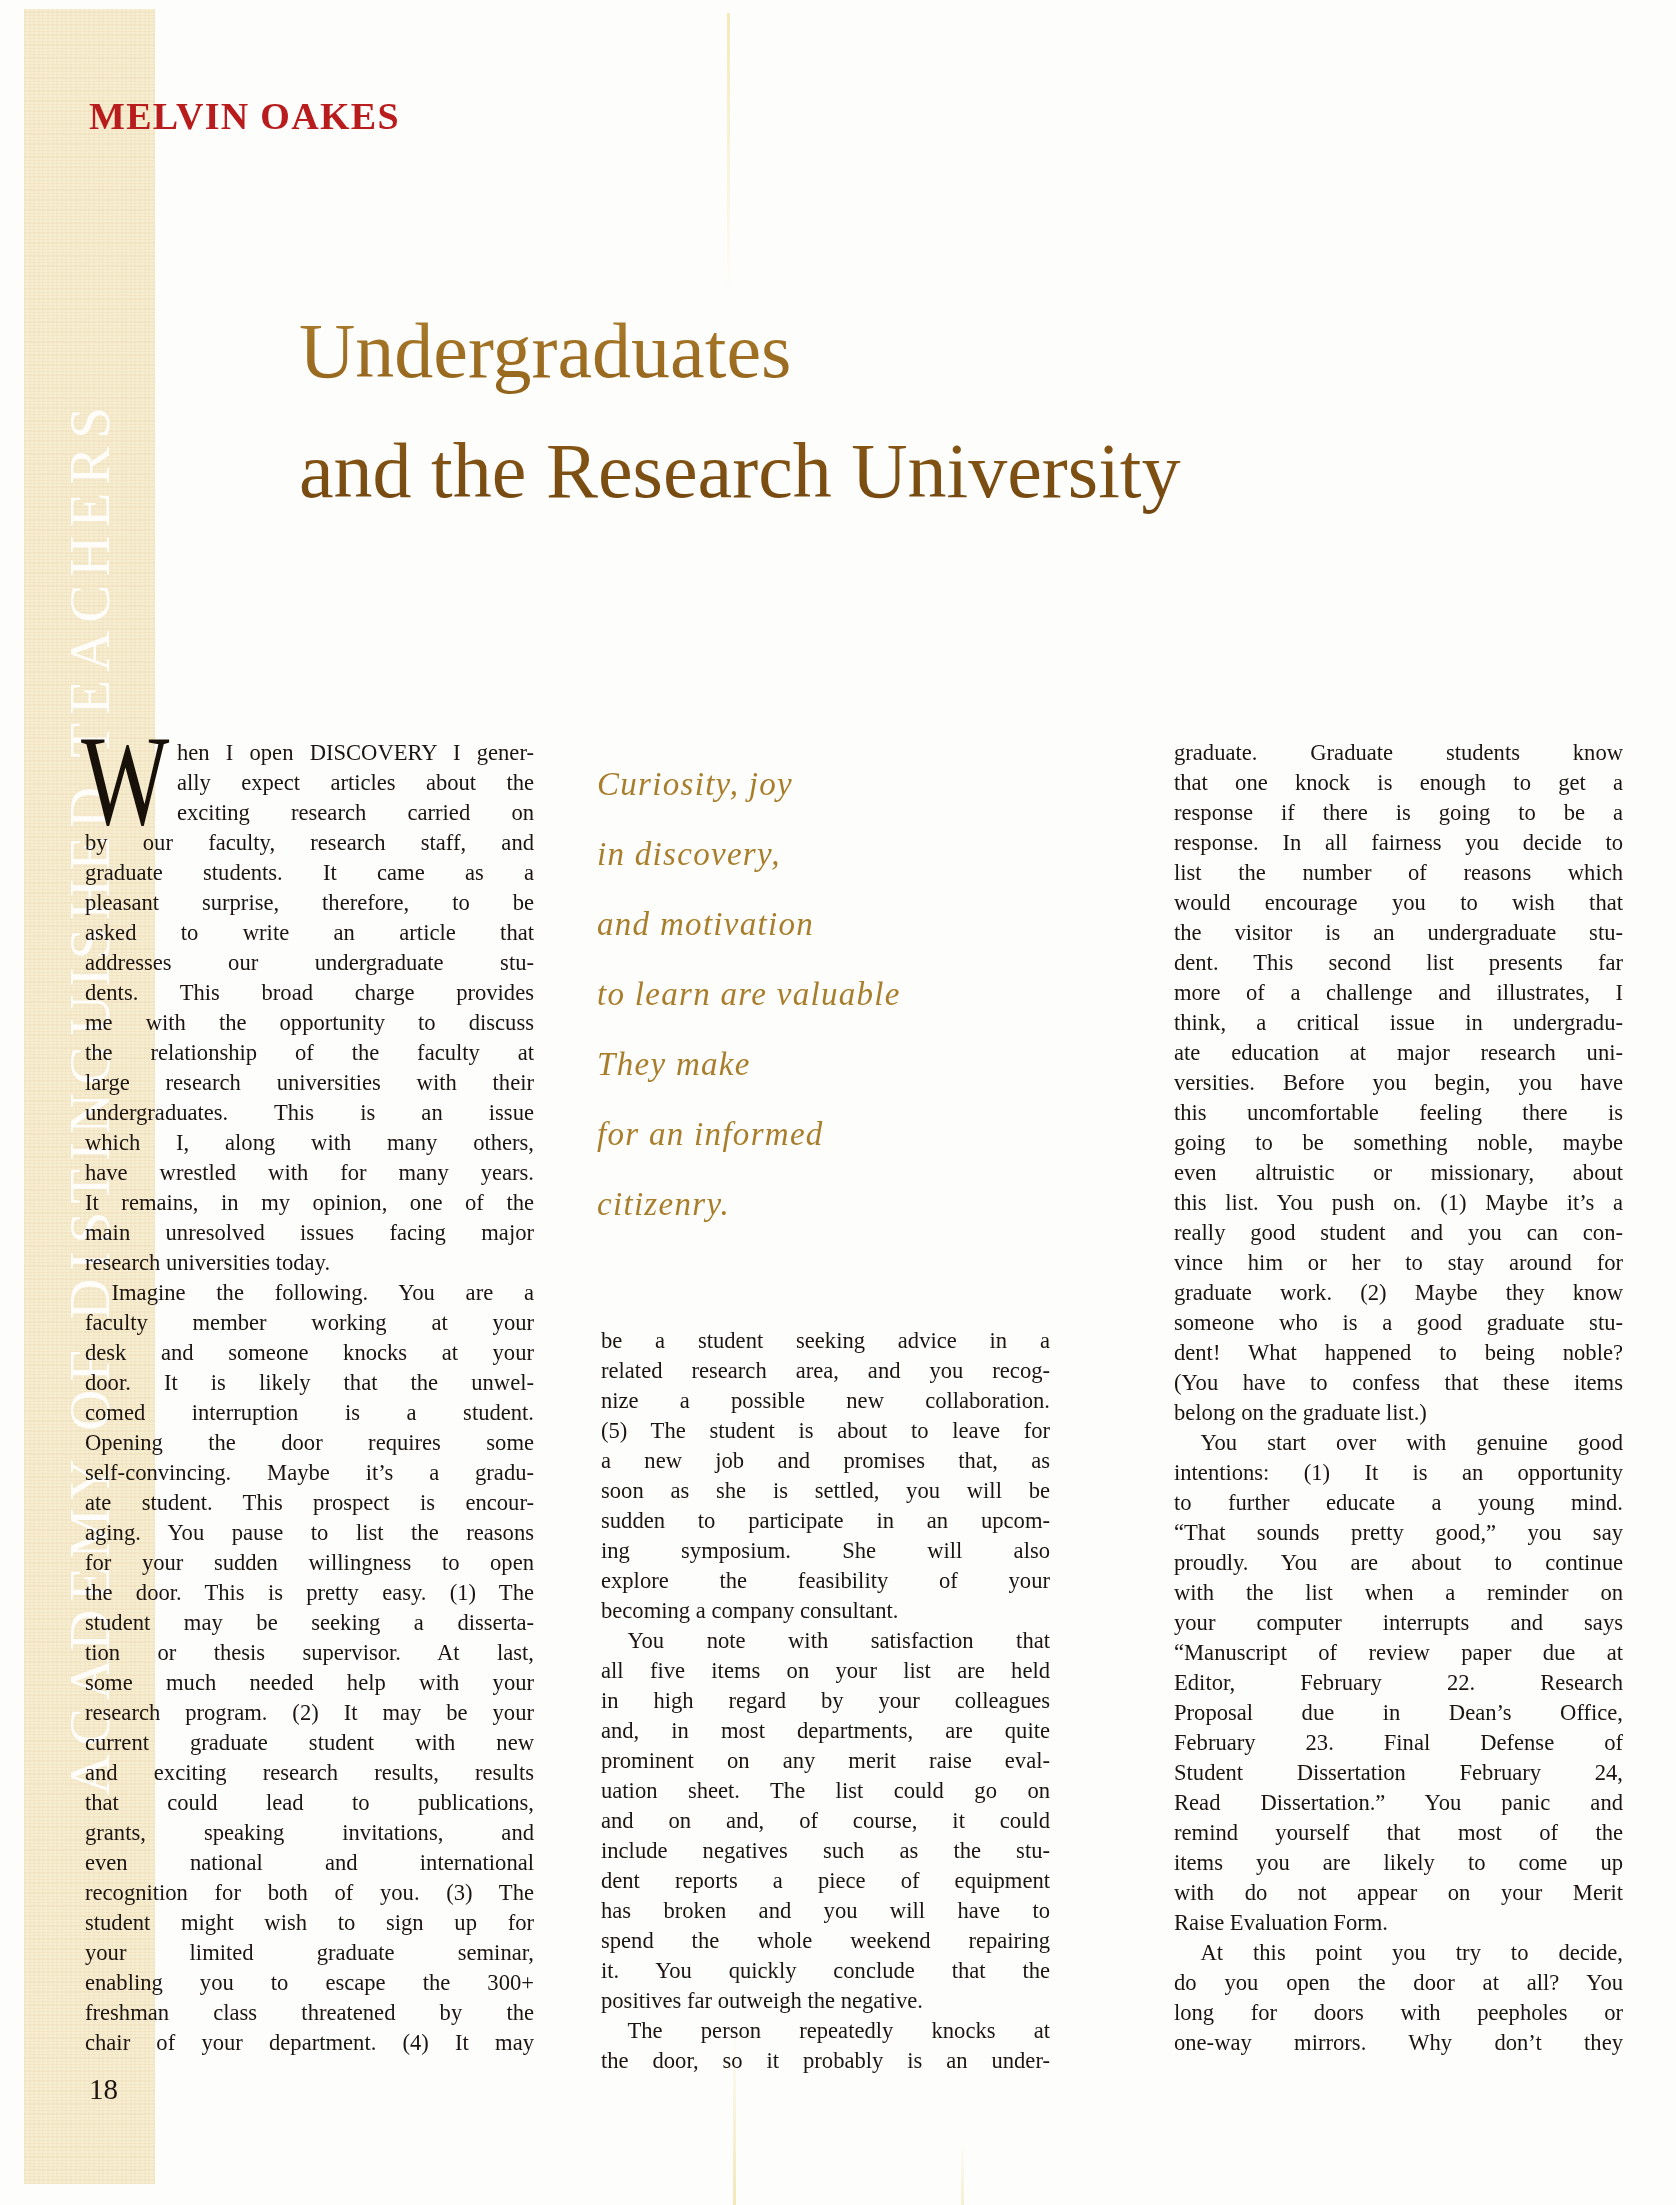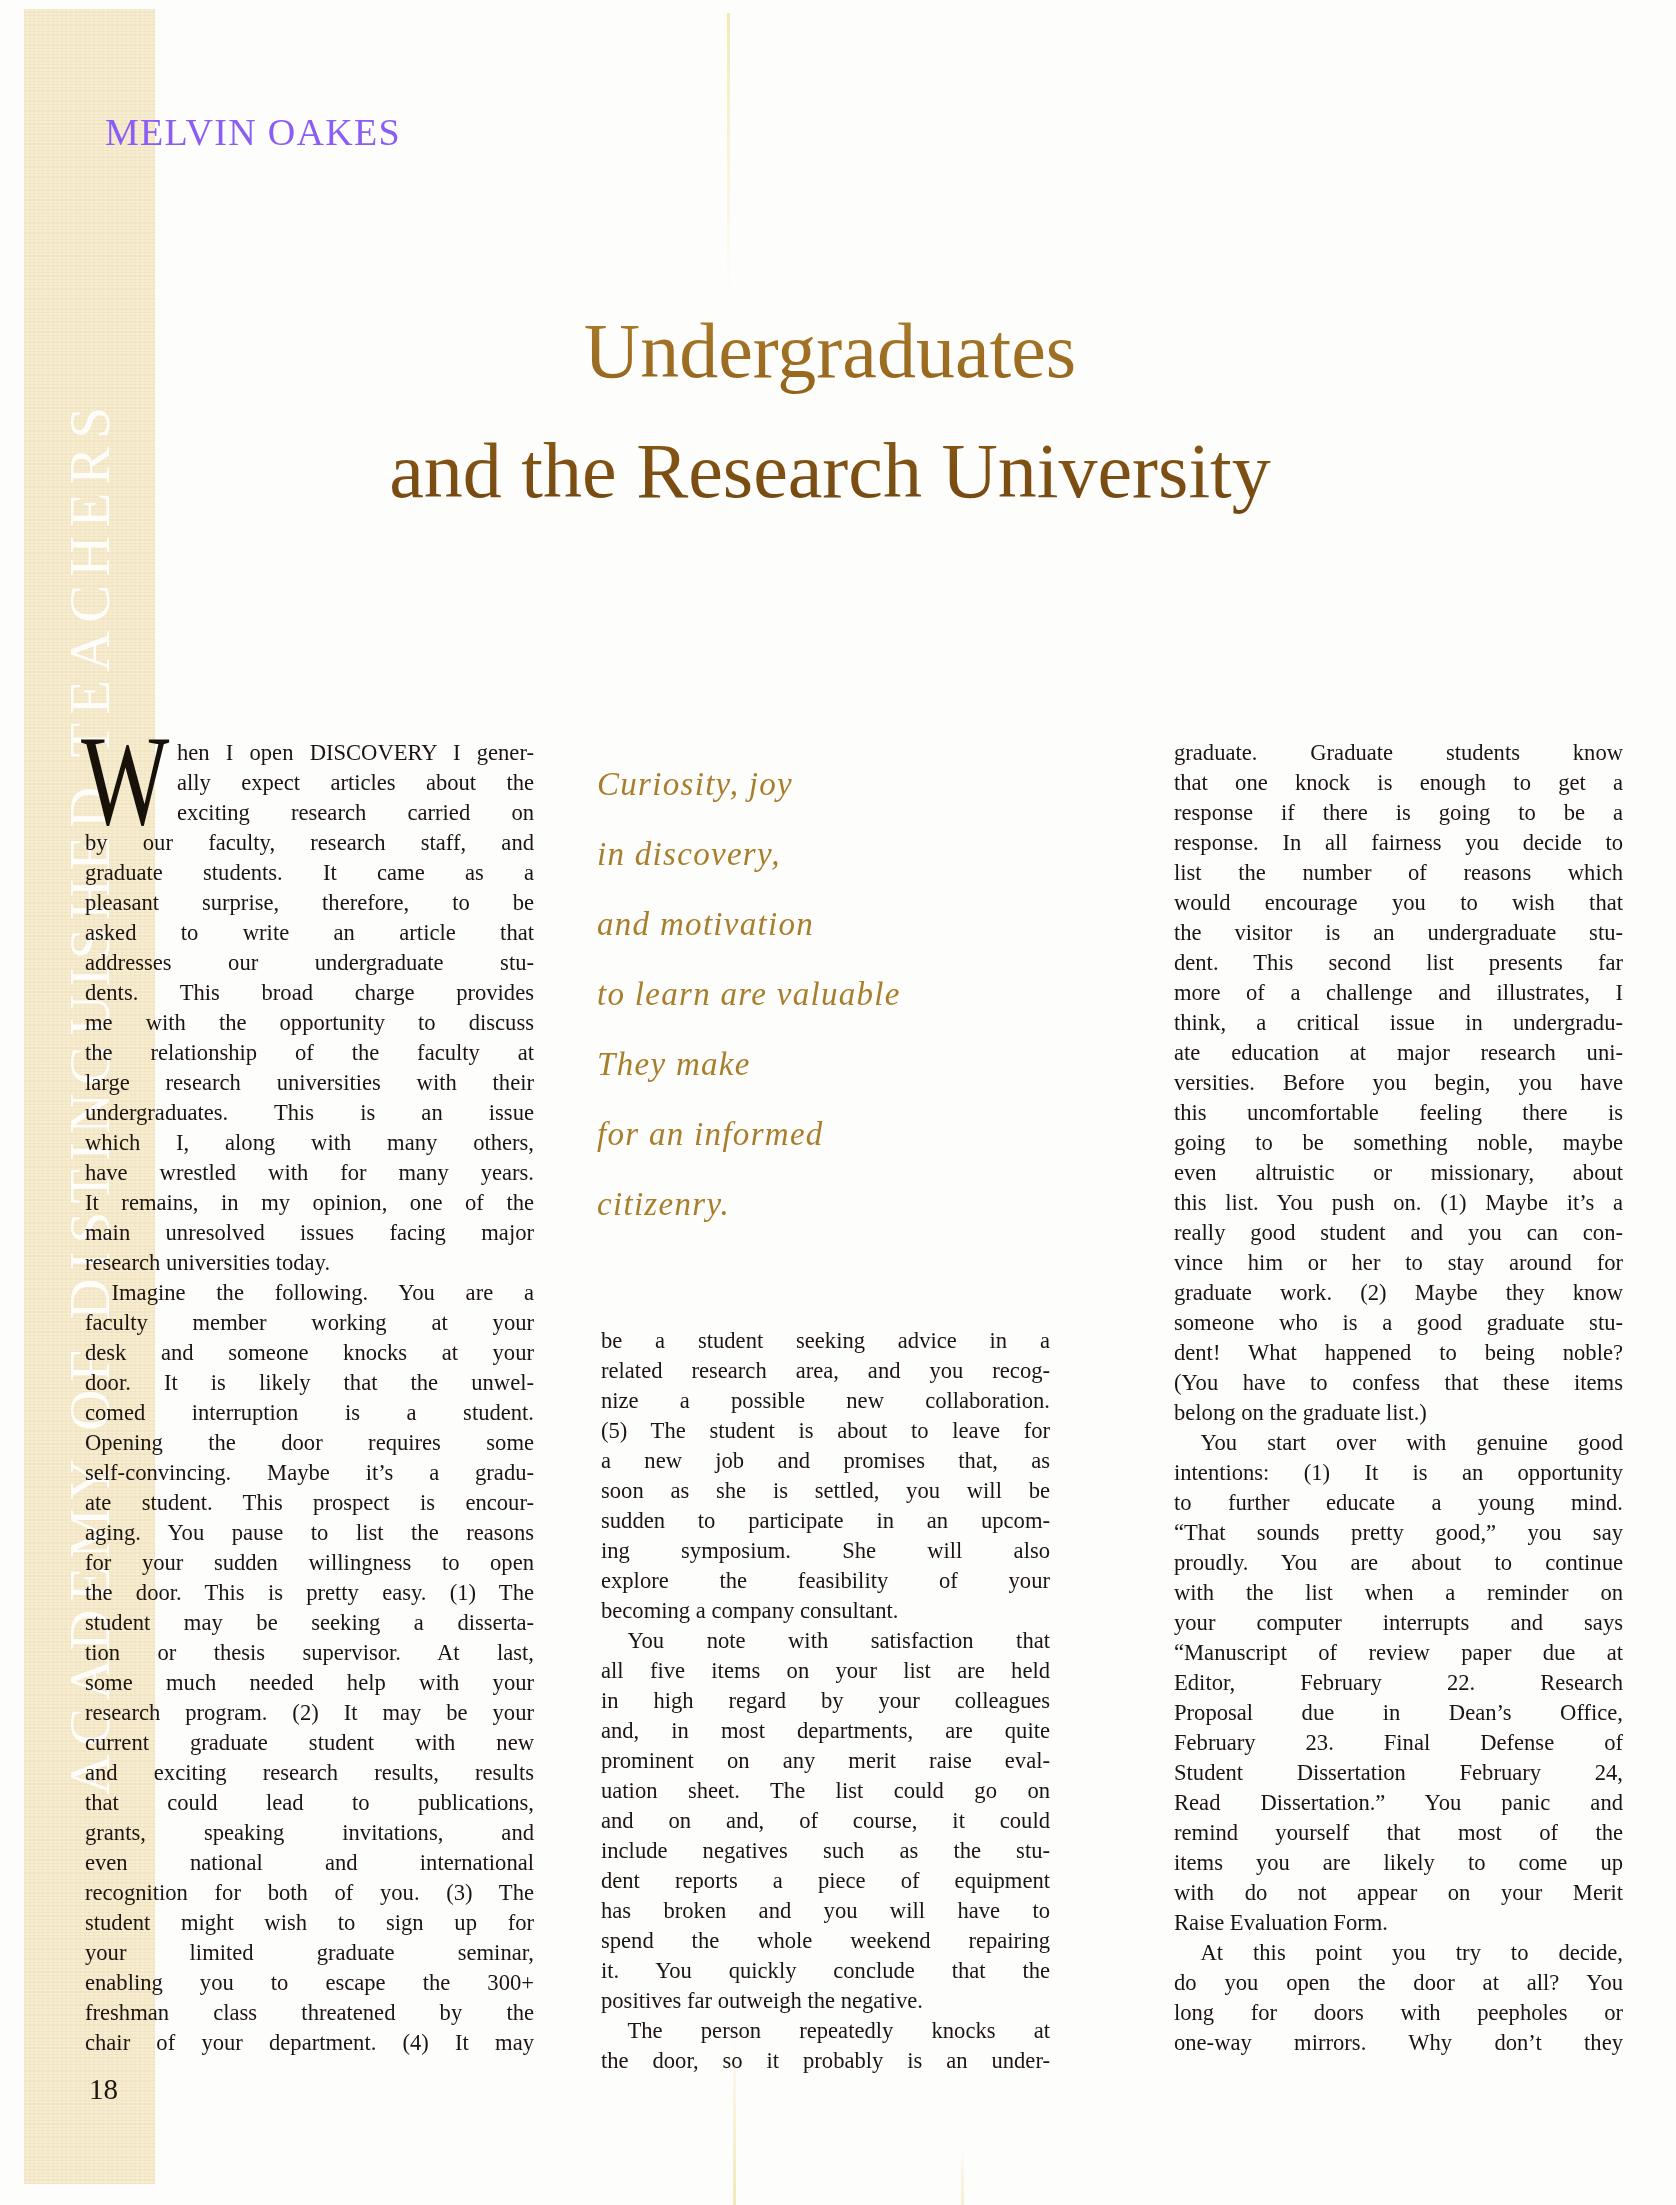--- a/index.html
+++ b/index.html
@@ -18,26 +18,26 @@
     display:flex;align-items:center;justify-content:center;
   }
   .band-text{
     writing-mode:vertical-rl;transform:rotate(180deg);
     font-size:57px;letter-spacing:8px;line-height:1;
     color:rgba(255,255,255,.92);font-weight:400;white-space:nowrap;
     text-shadow:0 0 1.3px rgba(240,225,185,.8);
     user-select:none;
   }
   .author{
-    position:absolute;left:89px;top:94px;margin:16px;
-    font-size:38px;font-weight:normal;letter-spacing:1.3px;color:#8b5cf6;
+    position:absolute;left:89px;top:94px;margin:0;
+    font-size:38px;font-weight:bold;letter-spacing:1.3px;color:#b91c1c;
   }
   .title{
     position:absolute;left:299px;top:291px;width:1062px;
-    text-align:center;font-size:78px;line-height:120px;font-weight:400;
+    text-align:left;font-size:78px;line-height:120px;font-weight:400;
     color:#8a5a16;
     background:linear-gradient(180deg,#b1832f 0%,#8a5a16 55%,#6e430f 100%);
     -webkit-background-clip:text;background-clip:text;
     -webkit-text-fill-color:transparent;
     text-shadow:none;
   }
   .pullquote{position:absolute;left:597px;top:749px;width:465px;}
   .qline{
     font-style:italic;font-size:33px;line-height:70px;letter-spacing:1.3px;
     color:#a87e2c;text-align:left;white-space:nowrap;

